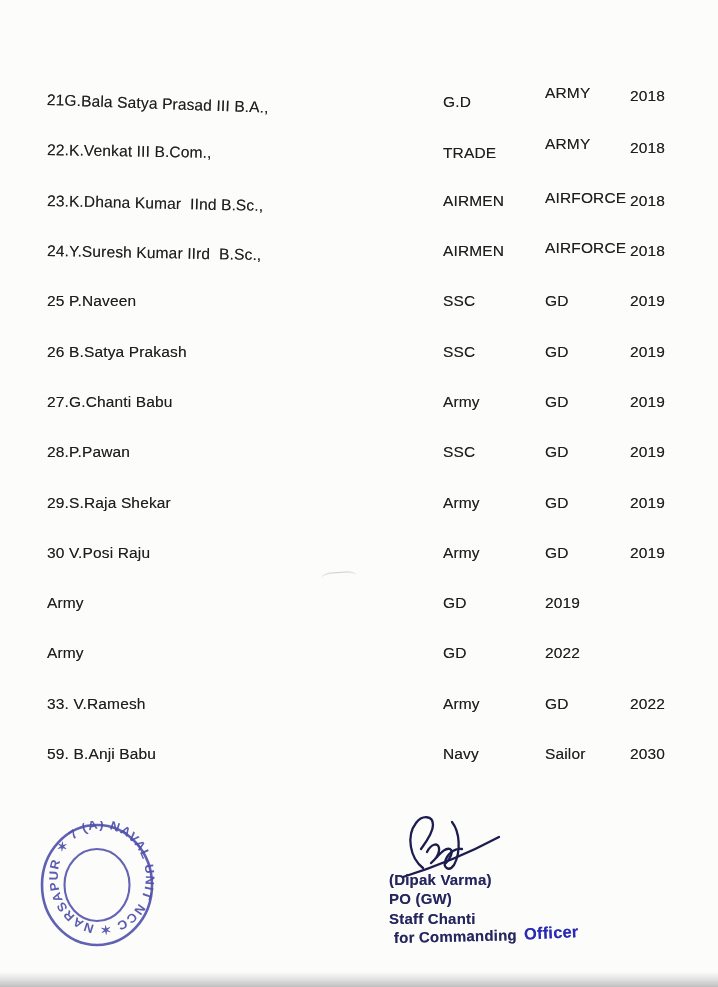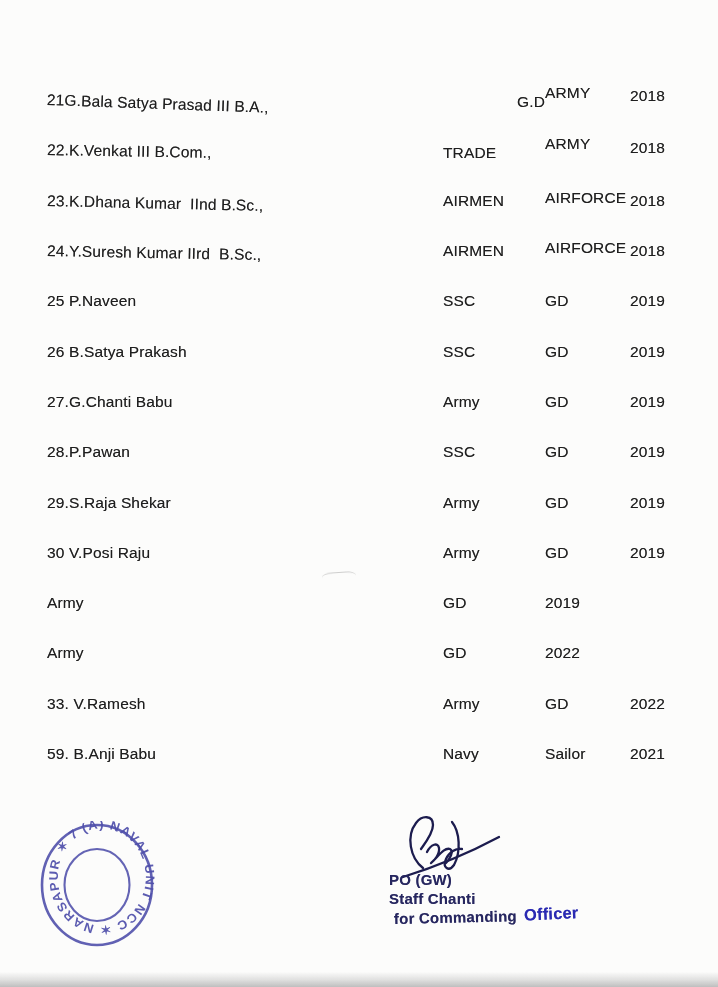--- a/index.html
+++ b/index.html
@@ -28,21 +28,21 @@
     letter-spacing:.15px;
     white-space:pre;
     color:#1e1e1e;
     text-shadow:0 0 .5px rgba(30,30,30,.55);
   }
   .row .name{transform-origin:0 50%;}
   .row:nth-child(1) .name{transform:rotate(2deg);}
   .row:nth-child(2) .name{transform:rotate(1deg);}
   .row:nth-child(3) .name{transform:rotate(1.3deg);}
   .row:nth-child(4) .name{transform:rotate(1.1deg);}
-  .row:nth-child(1) .trade{transform:translateY(2px);text-align:right;}
+  .row:nth-child(1) .trade{transform:translateY(2px);}
   .row:nth-child(2) .trade{transform:translateY(3px);}
   .row:nth-child(1) .branch{transform:translateY(-7px);}
   .row:nth-child(2) .branch{transform:translateY(-6px);}
   .row:nth-child(3) .branch,
   .row:nth-child(4) .branch{transform:translateY(-3px);}
   .row:nth-child(1) .year{transform:translateY(-4px);}
   .row:nth-child(2) .year{transform:translateY(-2px);}
 
   
   .stamp{
@@ -191,21 +191,21 @@
       <span class="cell name">33. V.Ramesh</span>
       <span class="cell trade">Army</span>
       <span class="cell branch">GD</span>
       <span class="cell year">2022</span>
     </div>
 
     <div class="row">
       <span class="cell name">59. B.Anji Babu</span>
       <span class="cell trade">Navy</span>
       <span class="cell branch">Sailor</span>
-      <span class="cell year">2021</span>
+      <span class="cell year">2030</span>
     </div>
   </div>
 
   <svg class="stamp" viewBox="0 0 120 128" aria-hidden="true">
     <ellipse cx="60" cy="64" rx="55" ry="60" fill="none" stroke="#4141a4" stroke-width="2.6" opacity=".9"></ellipse>
     <ellipse cx="60" cy="64" rx="32.5" ry="36" fill="none" stroke="#4141a4" stroke-width="2.1" opacity=".88"></ellipse>
     <path id="ring-path" d="M 26.3 32.5 A 44 48.5 0 1 1 26.2 32.7" fill="none"></path>
     <text fill="#4141a4" opacity=".92">
       <textPath href="#ring-path" textLength="283" lengthAdjust="spacingAndGlyphs">✶ 7 (A) NAVAL UNIT NCC ✶ NARSAPUR</textPath>
     </text>
@@ -214,20 +214,21 @@
   <svg class="sig-scribble" viewBox="0 0 120 80" aria-hidden="true">
     <g fill="none" stroke="#1c1c4e" stroke-width="2.3" stroke-linecap="round" stroke-linejoin="round">
       <path d="M 30 62 C 17 52 13 30 23 17 C 29 9 40 9 40 19 C 40 27 33 36 28 43"></path>
       <path d="M 34 46 C 38 38 45 36 46 42 C 47 48 41 55 38 57 C 45 51 51 41 57 43 C 61 45 57 53 53 57"></path>
       <path d="M 59 16 C 67 26 68 46 61 59 C 56 66 49 62 53 53 C 56 46 63 42 69 43"></path>
       <path d="M 10 71 C 42 61 76 47 106 31"></path>
     </g>
   </svg>
 
   <div class="sig-block">
+    <div>(Dipak Varma)</div>
     <div>PO (GW)</div>
     <div>Staff Chanti</div>
     <div class="sig-line-for">
       <span>for Commanding</span><span class="officer-word">Officer</span>
     </div>
   </div>
 
   <div class="pencil-mark"></div>
   <div class="bottom-band"></div>
 </div>

